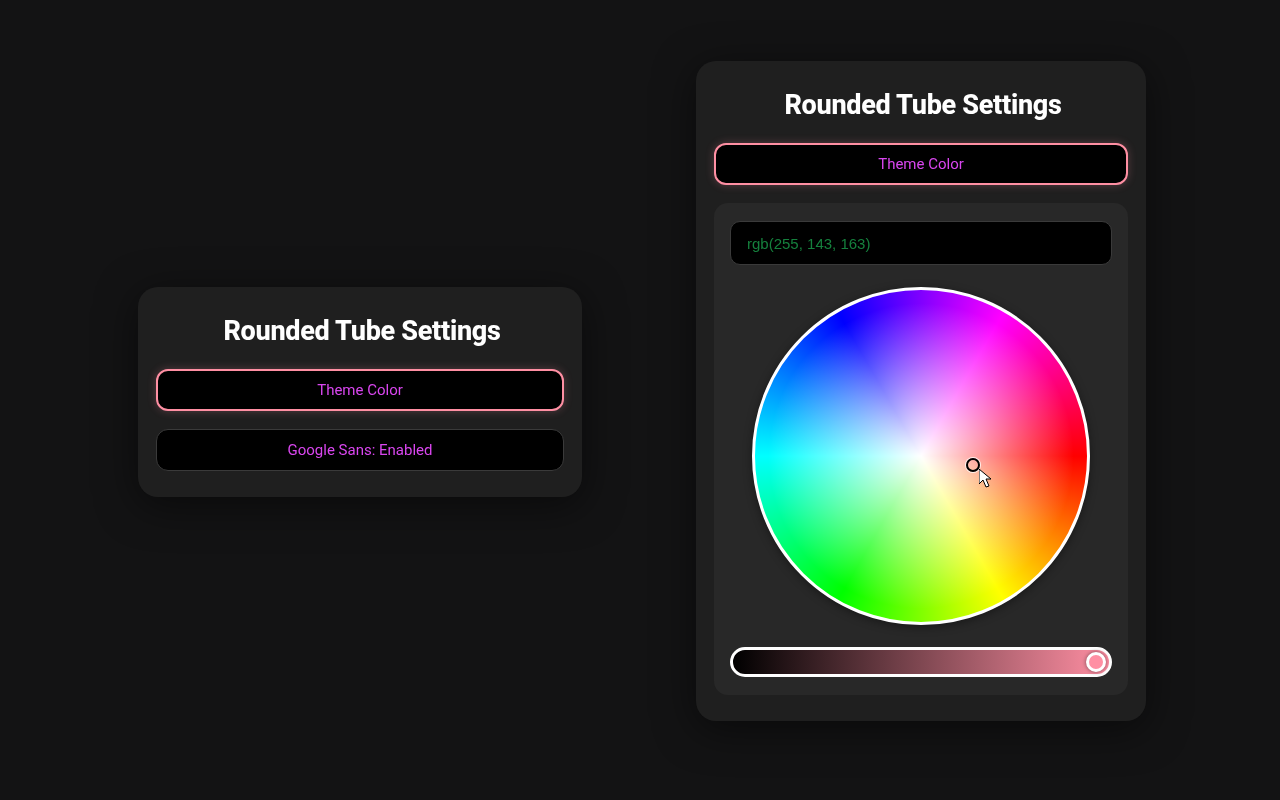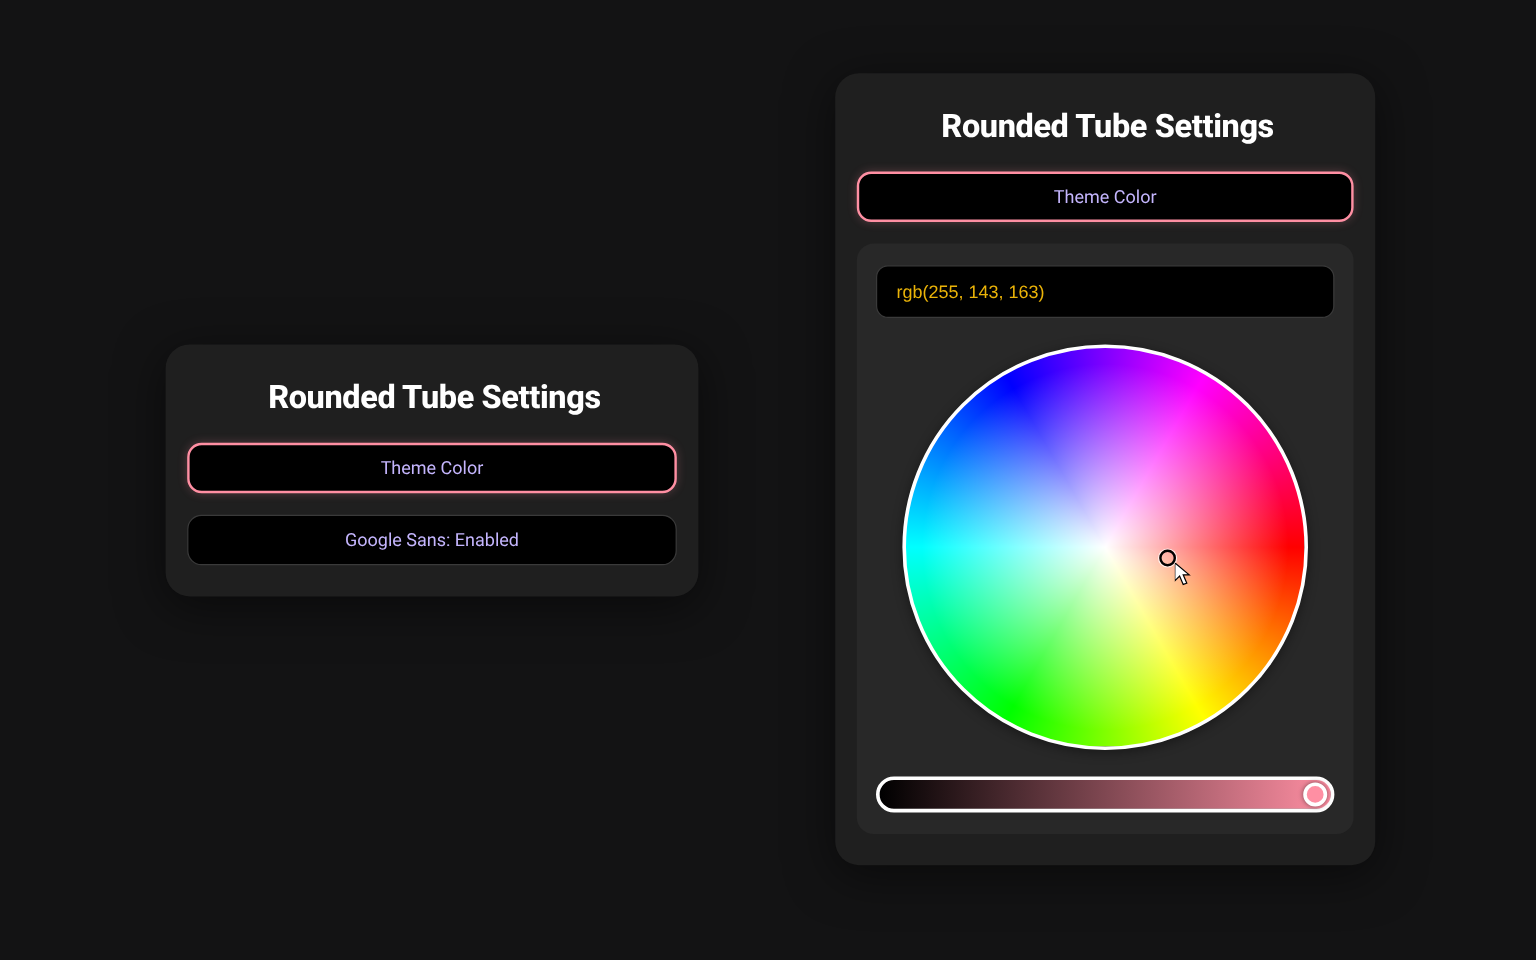--- a/index.html
+++ b/index.html
@@ -38,21 +38,21 @@
   }
 
   .row-btn {
     width: 100%;
     display: flex;
     align-items: center;
     justify-content: center;
     height: 42px;
     border-radius: 12px;
     font-size: 15px;
-    color: #c4b5fd;
+    color: #d946ef;
     cursor: pointer;
     user-select: none;
     margin-bottom: 18px;
     background: #000;
     border: 1px solid #3a3a3a;
   }
   .row-btn:last-child { margin-bottom: 0; }
   .row-btn.accent {
     border: 2px solid var(--accent, #ff8fa3);
     box-shadow: 0 0 8px rgba(255,143,163,0.25);
@@ -72,21 +72,21 @@
     padding: 18px 16px 18px 16px;
     margin-top: 6px;
   }
 
   .color-input {
     width: 100%;
     height: 44px;
     background: #000;
     border: 1px solid #3a3a3a;
     border-radius: 10px;
-    color: #eab308;
+    color: #15803d;
     font-size: 15px;
     padding: 0 16px;
     outline: none;
     margin-bottom: 22px;
   }
 
   .wheel-wrapper {
     width: 338px;
     height: 338px;
     margin: 0 auto 22px auto;

